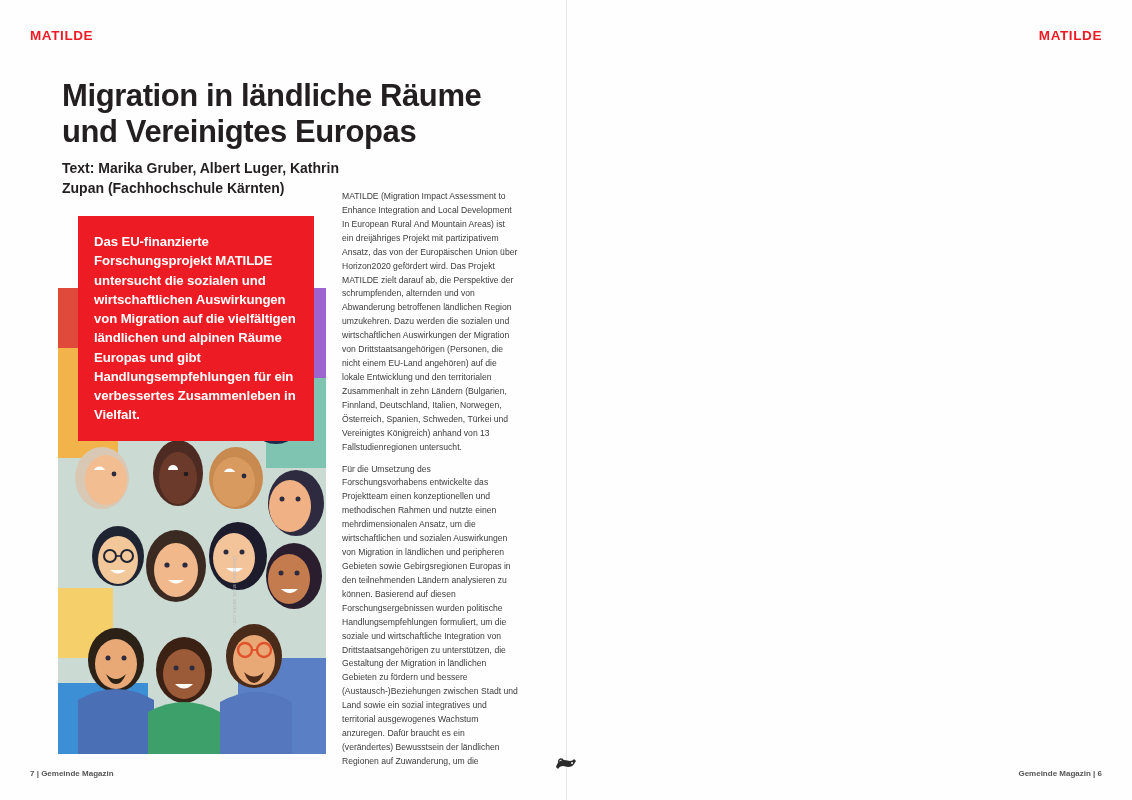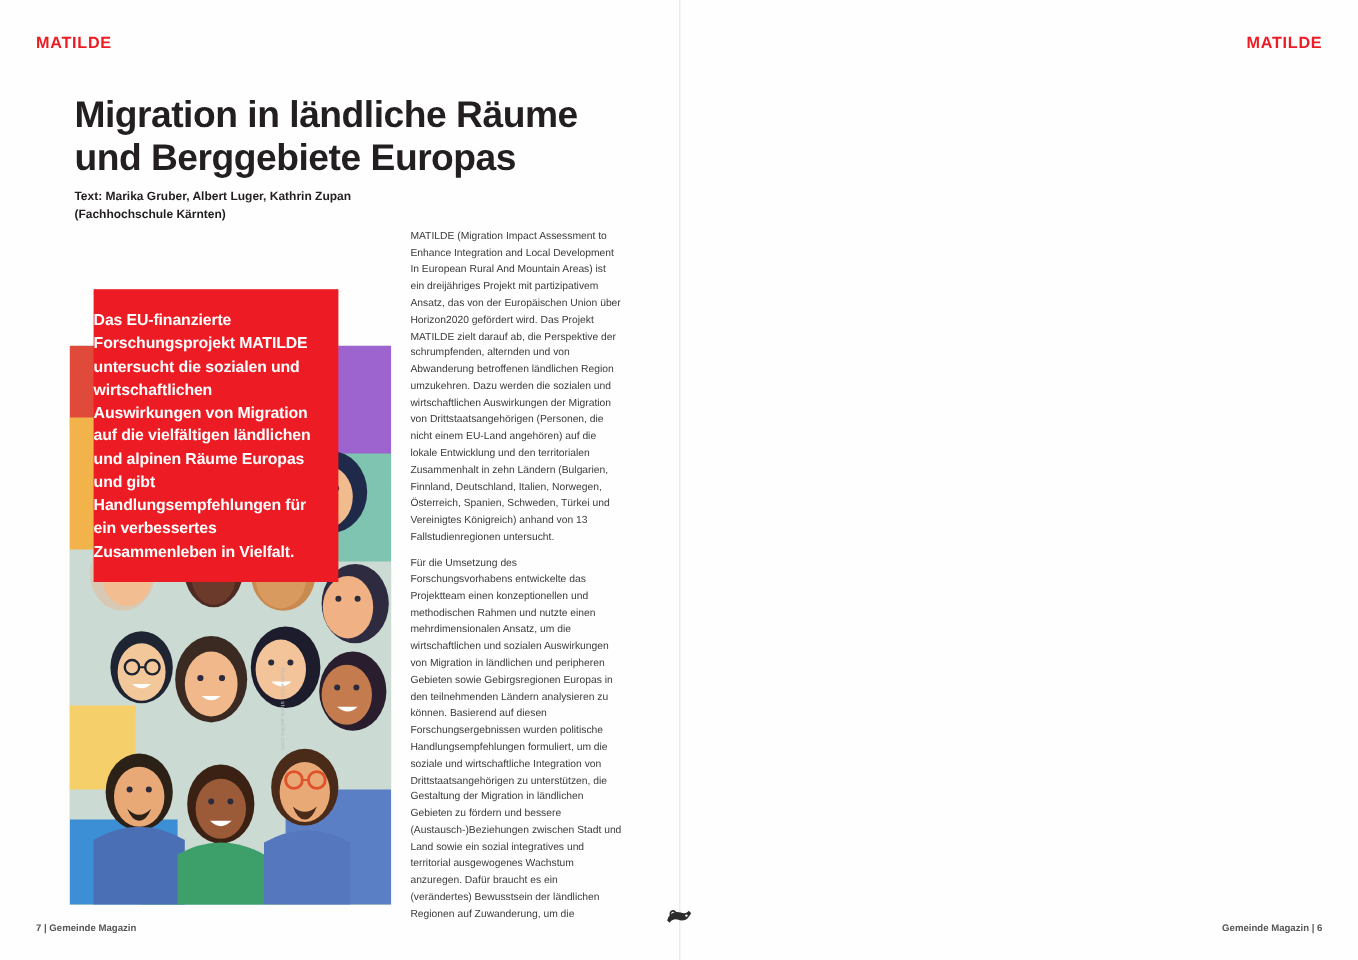--- a/index.html
+++ b/index.html
@@ -29,39 +29,38 @@
   .runhead-right { right:30px; }
 
   
   .headline {
     position:absolute; left:62px; top:78px; width:450px;
     font-size:31px; line-height:1.17; font-weight:bold;
     color:#231f20; letter-spacing:-.4px;
   }
   .byline {
     position:absolute; left:62px; top:158px; width:300px;
-    font-size:10px; line-height:1.45; font-weight:bold; color:#231f20;
+    font-size:14px; line-height:1.45; font-weight:bold; color:#231f20;
   }
 
   
   .illu {
     position:absolute; left:58px; top:288px; width:268px; height:466px;
     overflow:hidden; background:#c9d8d2;
   }
   .illu svg { display:block; width:100%; height:100%; }
 
   
   .leadbox {
-    position:absolute; left:78px; top:216px; width:204px;
+    position:absolute; left:78px; top:216px; width:236px;
     background:#ed1c24; color:#fff;
-    padding:16px 16px 16px 0;
+    padding:16px 16px 16px 16px;
     font-size:13.2px; line-height:1.46; font-weight:bold;
     letter-spacing:-.1px;
     z-index:4;
-    margin-top:25px;
   }
 
   
   .col {
     position:absolute;
     font-size:8.6px; line-height:1.62; color:#3b3b3b;
     text-align:left;
   }
   .col p { margin-bottom:8px; }
   .col p:last-child { margin-bottom:0; }
@@ -97,21 +96,21 @@
 </style>
 </head>
 <body>
 
 <div class="spread">
 
   <div class="page page-left">
 
     <div class="runhead runhead-left">MATILDE</div>
 
-    <h1 class="headline">Migration in ländliche Räume und Berggebiete Europas</h1>
+    <h1 class="headline">Migration in ländliche Räume und Vereinigtes Europas</h1>
 
     <div class="byline">Text: Marika Gruber, Albert Luger, Kathrin Zupan (Fachhochschule Kärnten)</div>
 
     <div class="illu">
       <svg viewBox="0 0 268 466" preserveAspectRatio="xMidYMid slice" aria-hidden="true">
         <rect width="268" height="466" fill="#cbdad3"></rect>
 
         <path d="M0 0h120v70H0z" fill="#e04a3a"></path>
         <path d="M120 0h80v80h-80z" fill="#8f57c4"></path>
         <path d="M200 0h68v120h-68z" fill="#9d63cf"></path>

